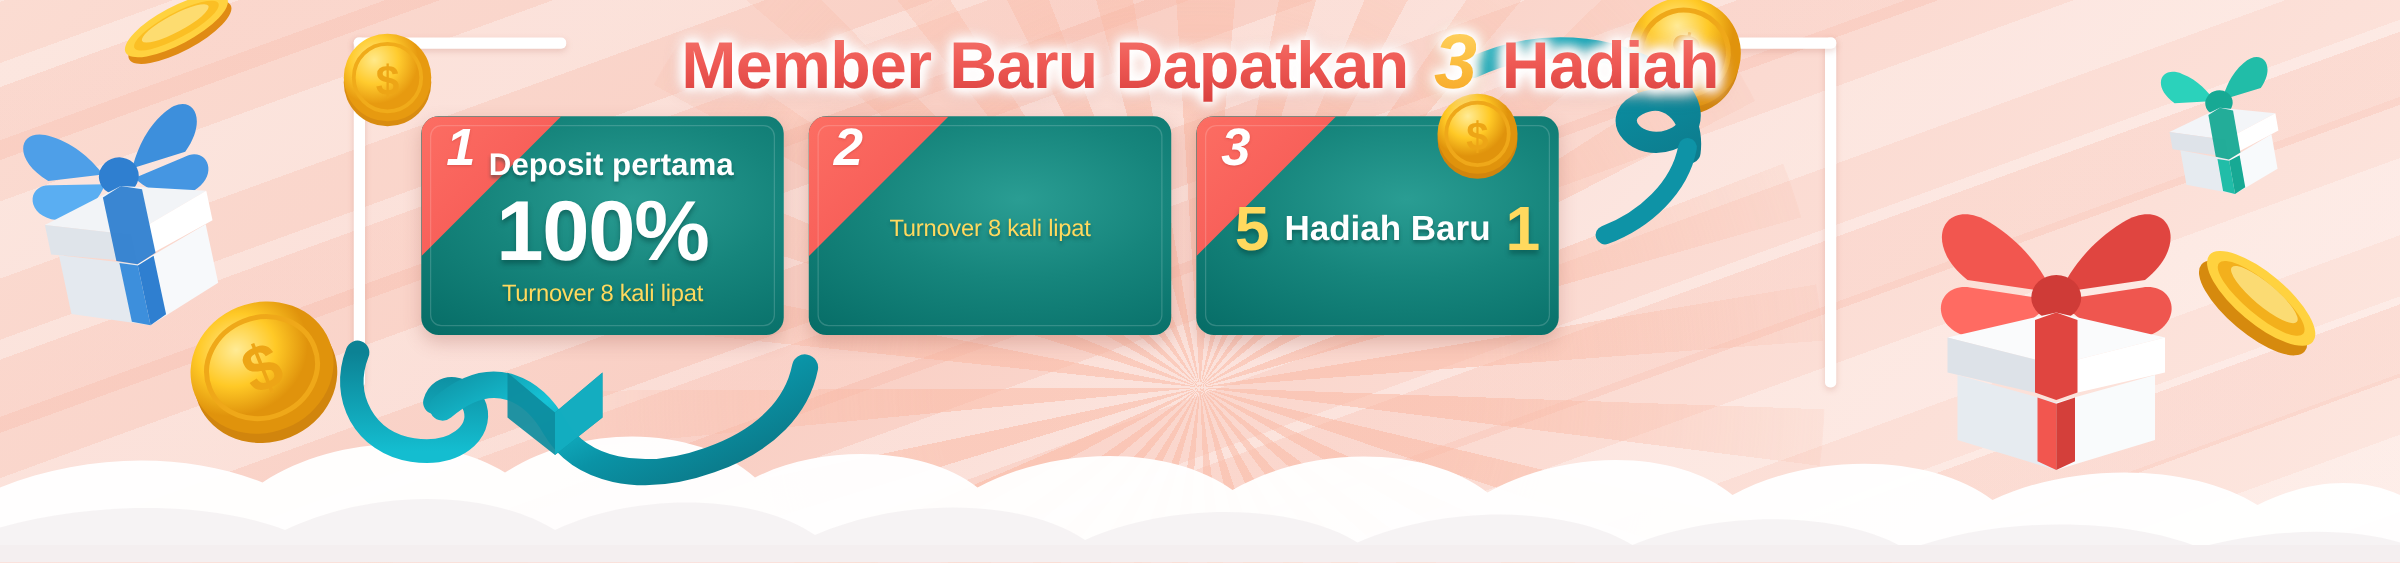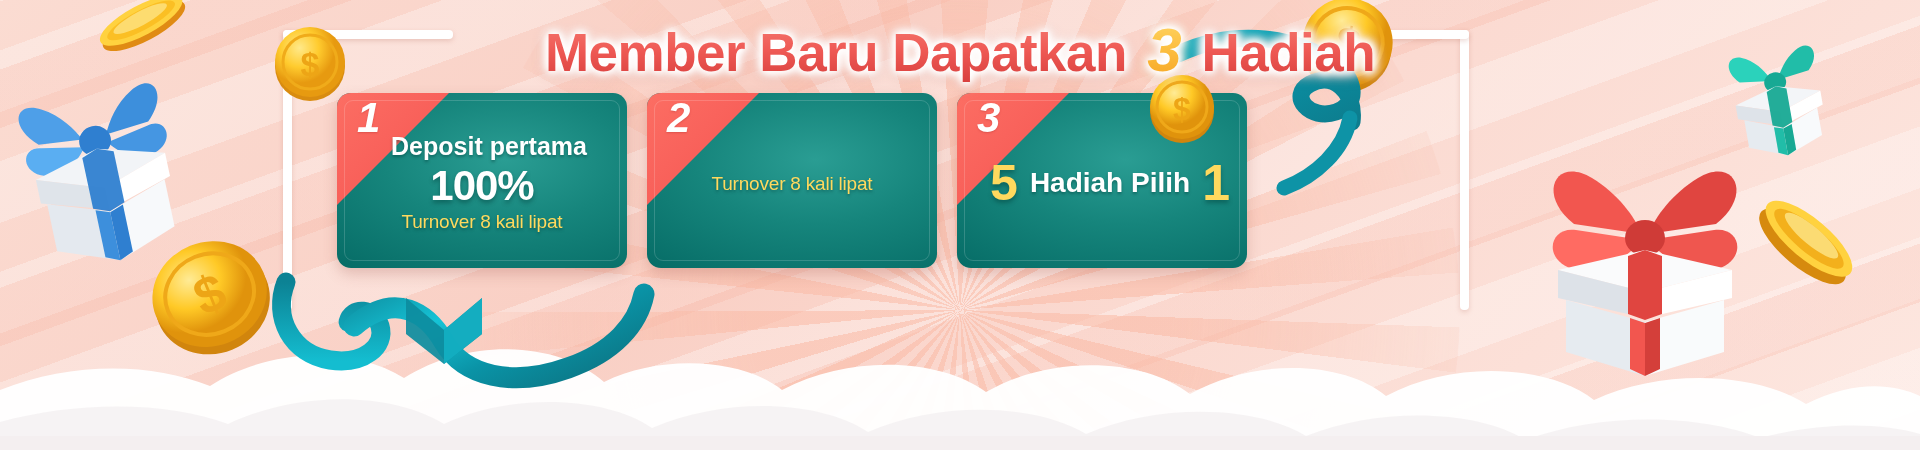--- a/index.html
+++ b/index.html
@@ -162,21 +162,21 @@
   }
   .card-title{
     font-size:25px;
     font-weight:bold;
     color:#ffffff;
     letter-spacing:0px;
     text-shadow:0 2px 3px rgba(0,60,55,0.45);
     margin-left:14px;
   }
   .card-amount{
-    font-size:42px;
+    font-size:68px;
     font-weight:bold;
     color:#ffffff;
     line-height:1.08;
     letter-spacing:-1px;
     text-shadow:0 3px 4px rgba(0,60,55,0.45);
     margin-top:2px;
   }
   .card-note{
     font-size:19px;
     font-weight:normal;
@@ -395,21 +395,21 @@
       </div>
     </div>
 
     <div class="card">
       <div class="corner"></div>
       <div class="corner-num">3</div>
       <div class="card-inner-border"></div>
       <div class="card-body">
         <div class="card-row">
           <span class="gold-num">5</span>
-          <span class="white-mid">Hadiah Pilih</span>
+          <span class="white-mid">Hadiah Baru</span>
           <span class="gold-num">1</span>
         </div>
       </div>
     </div>
 
   </div>
 
   <div class="decor">
 
     <svg class="deco" style="left:1142px; top:68px;" width="80" height="80" viewBox="0 0 80 80">

